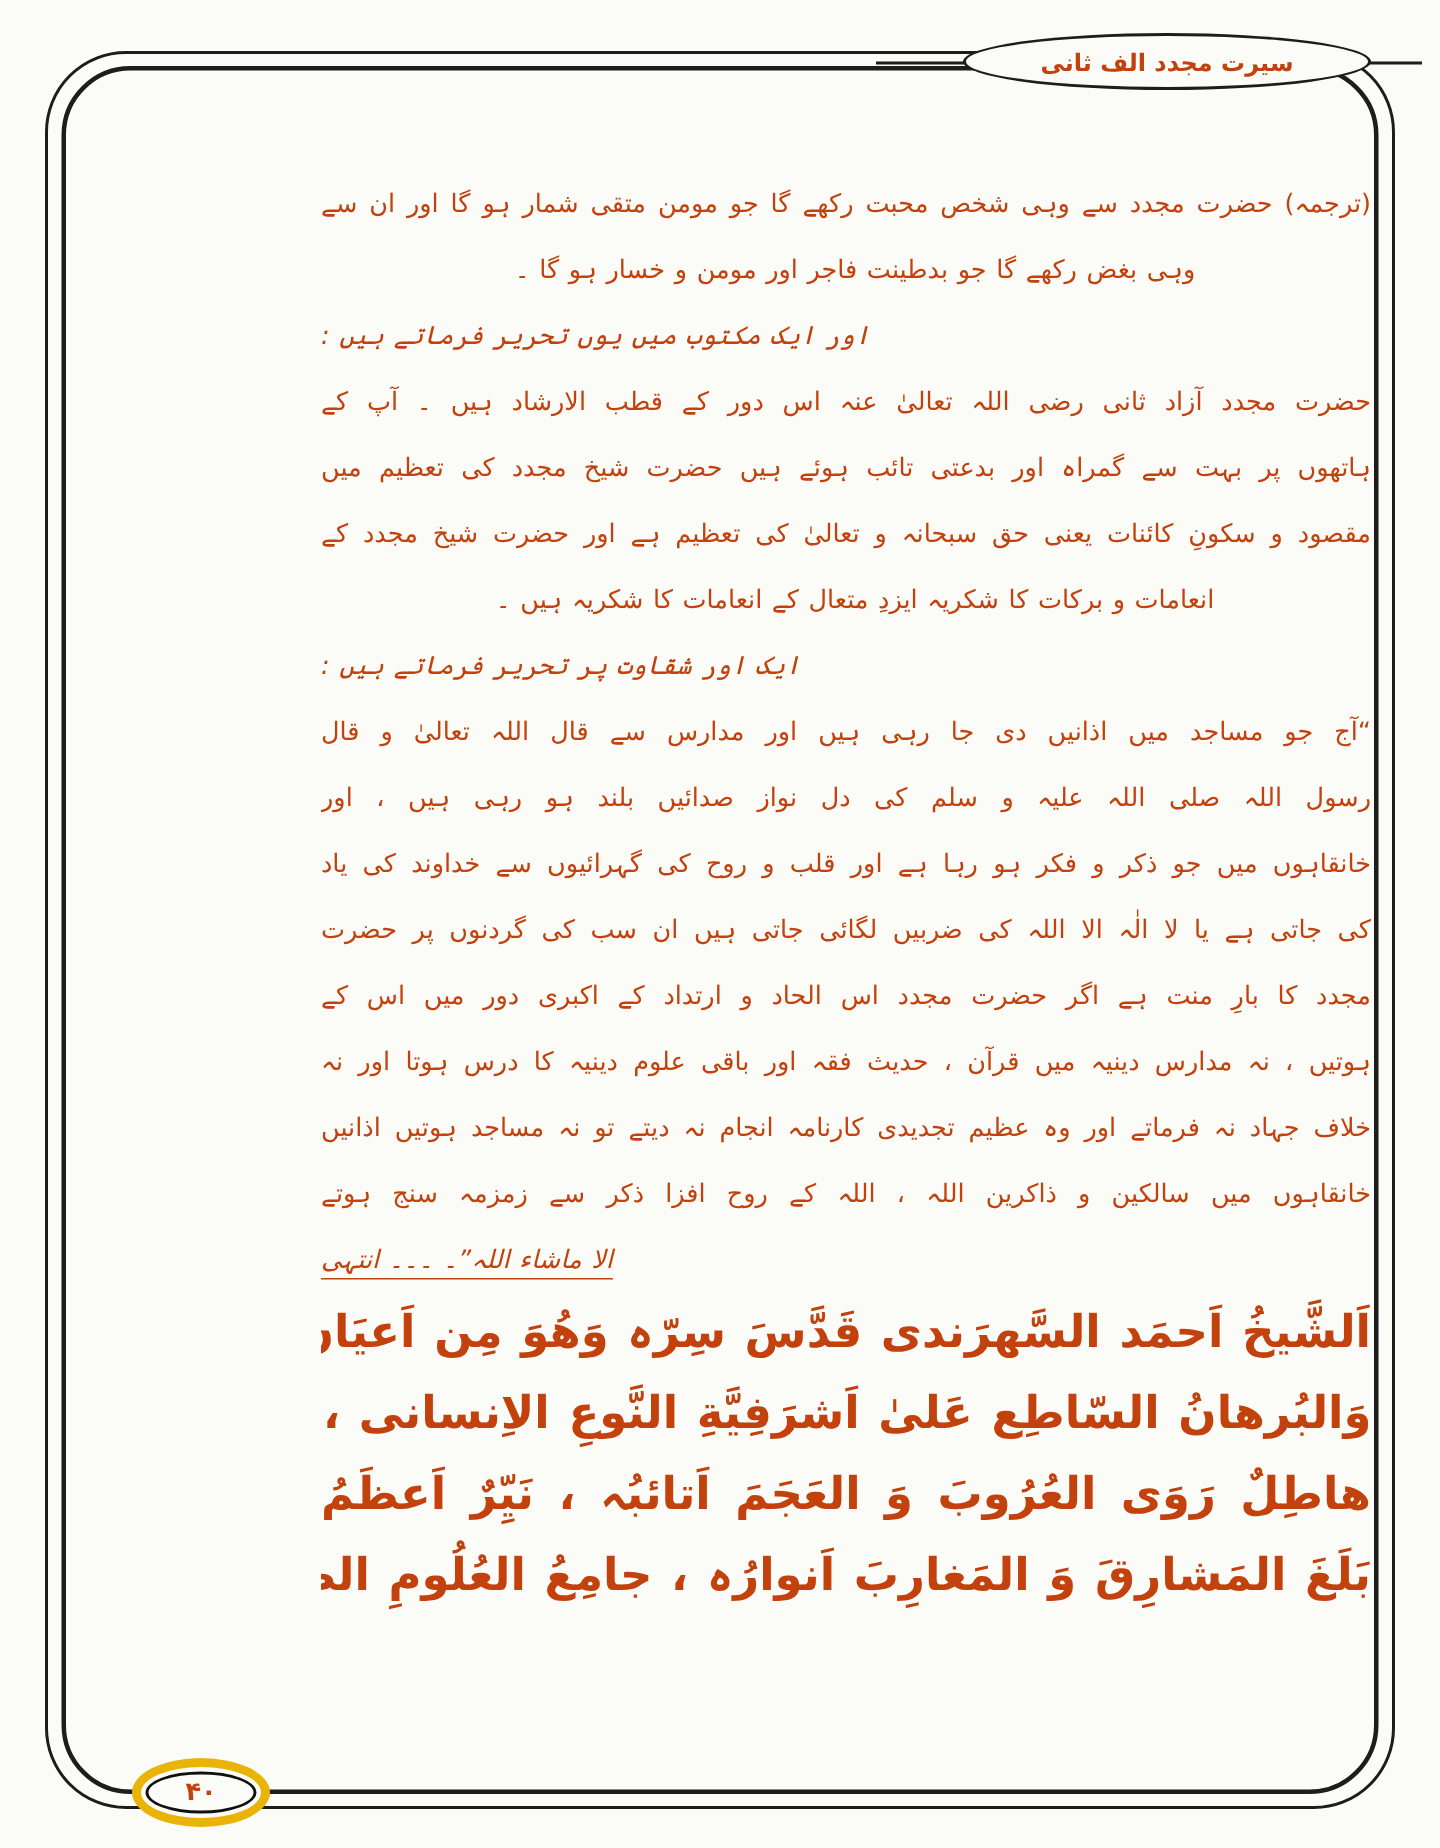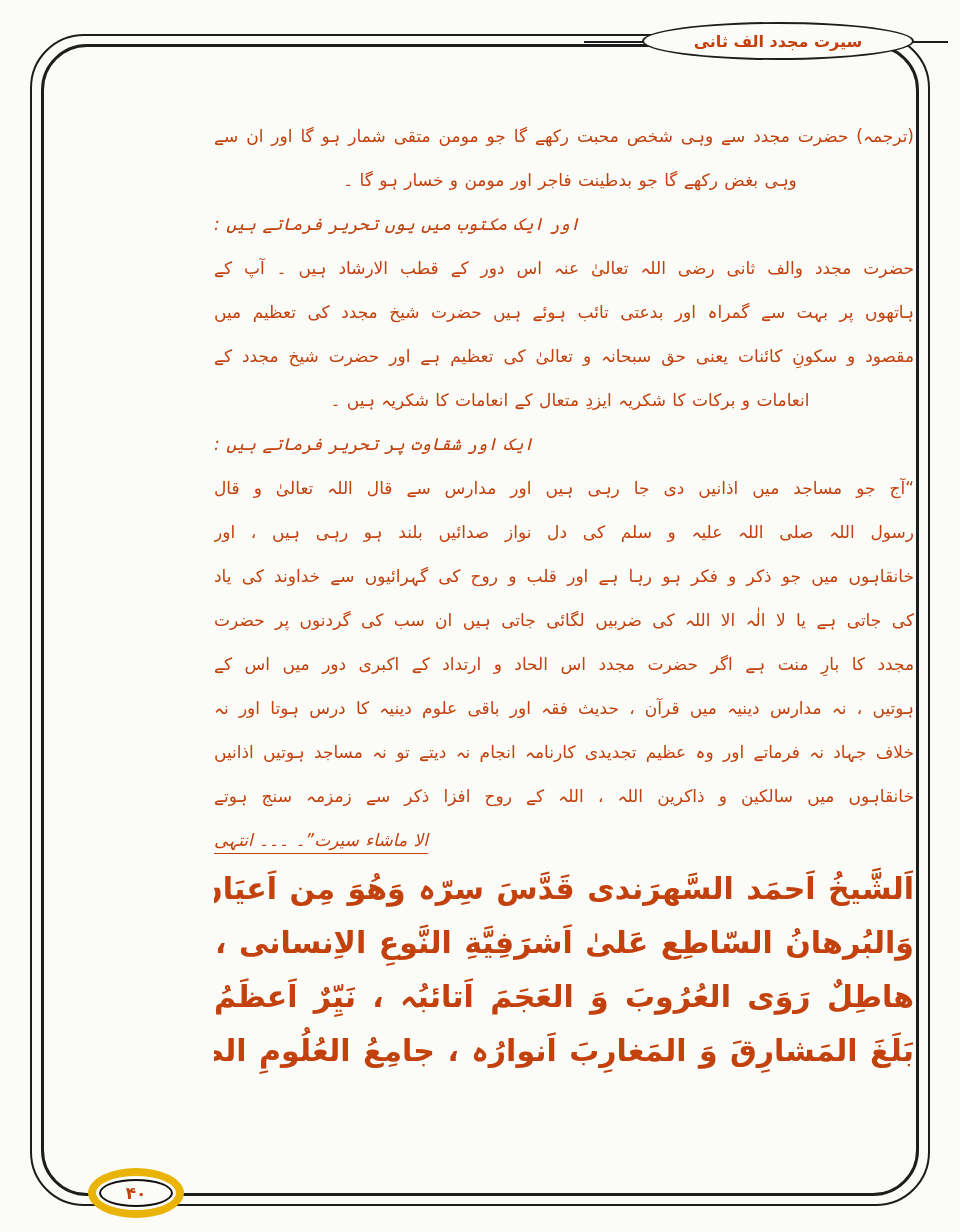--- a/index.html
+++ b/index.html
@@ -43,21 +43,21 @@
     border-top:2px solid #1d1d1d;
   }
   .header-title{
     font-size:16px;font-weight:bold;direction:rtl;white-space:nowrap;
   }
   
   .footer-cartouche{
     position:absolute;bottom:14px;left:88px;
     width:80px;height:34px;
     background:#fbfbf8;
-    border:8px solid #eab308;
+    border:6px solid #eab308;
     border-radius:50%;
     display:flex;align-items:center;justify-content:center;
     z-index:4;
   }
   .footer-cartouche::before{
     content:"";position:absolute;inset:3px;border:2px solid #111;border-radius:50%;
   }
   .page-number{
     font-size:17px;font-weight:bold;position:relative;z-index:2;
   }
@@ -110,34 +110,34 @@
   <div class="frame-inner"></div>
 
   <div class="header-cartouche">
     <span class="header-title">سیرت مجدد الف ثانی</span>
   </div>
 
   <div class="textblock">
     <div class="line">(ترجمہ) حضرت مجدد سے وہی شخص محبت رکھے گا جو مومن متقی شمار ہو گا اور ان سے</div>
     <div class="line center">وہی بغض رکھے گا جو بدطینت فاجر اور مومن و خسار ہو گا ۔</div>
     <div class="line flush-left">اور ایک مکتوب میں یوں تحریر فرماتے ہیں :</div>
-    <div class="line">حضرت مجدد والف ثانی رضی اللہ تعالیٰ عنہ اس دور کے قطب الارشاد ہیں ۔ آپ کے</div>
+    <div class="line">حضرت مجدد آزاد ثانی رضی اللہ تعالیٰ عنہ اس دور کے قطب الارشاد ہیں ۔ آپ کے</div>
     <div class="line">ہاتھوں پر بہت سے گمراہ اور بدعتی تائب ہوئے ہیں حضرت شیخ مجدد کی تعظیم میں</div>
     <div class="line">مقصود و سکونِ کائنات یعنی حق سبحانہ و تعالیٰ کی تعظیم ہے اور حضرت شیخ مجدد کے</div>
     <div class="line center">انعامات و برکات کا شکریہ ایزدِ متعال کے انعامات کا شکریہ ہیں ۔</div>
     <div class="line flush-left">ایک اور شقاوت پر تحریر فرماتے ہیں :</div>
     <div class="line">“آج جو مساجد میں اذانیں دی جا رہی ہیں اور مدارس سے قال اللہ تعالیٰ و قال</div>
     <div class="line">رسول اللہ صلی اللہ علیہ و سلم کی دل نواز صدائیں بلند ہو رہی ہیں ، اور</div>
     <div class="line">خانقاہوں میں جو ذکر و فکر ہو رہا ہے اور قلب و روح کی گہرائیوں سے خداوند کی یاد</div>
     <div class="line">کی جاتی ہے یا لا الٰہ الا اللہ کی ضربیں لگائی جاتی ہیں ان سب کی گردنوں پر حضرت</div>
     <div class="line">مجدد کا بارِ منت ہے اگر حضرت مجدد اس الحاد و ارتداد کے اکبری دور میں اس کے</div>
     <div class="line">ہوتیں ، نہ مدارس دینیہ میں قرآن ، حدیث فقہ اور باقی علوم دینیہ کا درس ہوتا اور نہ</div>
     <div class="line">خلاف جہاد نہ فرماتے اور وہ عظیم تجدیدی کارنامہ انجام نہ دیتے تو نہ مساجد ہوتیں اذانیں</div>
     <div class="line">خانقاہوں میں سالکین و ذاکرین اللہ ، اللہ کے روح افزا ذکر سے زمزمہ سنج ہوتے</div>
-    <div class="line flush-left underlined">الا ماشاء سیرت”۔ ۔۔۔ انتہی</div>
+    <div class="line flush-left underlined">الا ماشاء اللہ”۔ ۔۔۔ انتہی</div>
 
     <div class="line arabic">اَلشَّيخُ اَحمَد السَّهرَندی قَدَّسَ سِرّہ وَهُوَ مِن اَعيَان</div>
     <div class="line arabic">وَالبُرهانُ السّاطِع عَلیٰ اَشرَفِيَّةِ النَّوعِ الاِنسانی ، سَحابٌ</div>
     <div class="line arabic">هاطِلٌ رَوَی العُرُوبَ وَ العَجَمَ اَتائبُہ ، نَيِّرٌ اَعظَمُ</div>
     <div class="line arabic">بَلَغَ المَشارِقَ وَ المَغارِبَ اَنوارُہ ، جامِعُ العُلُومِ الظّاهِرَة</div>
   </div>
 
   <div class="footer-cartouche">
     <span class="page-number">۴۰</span>
   </div>

